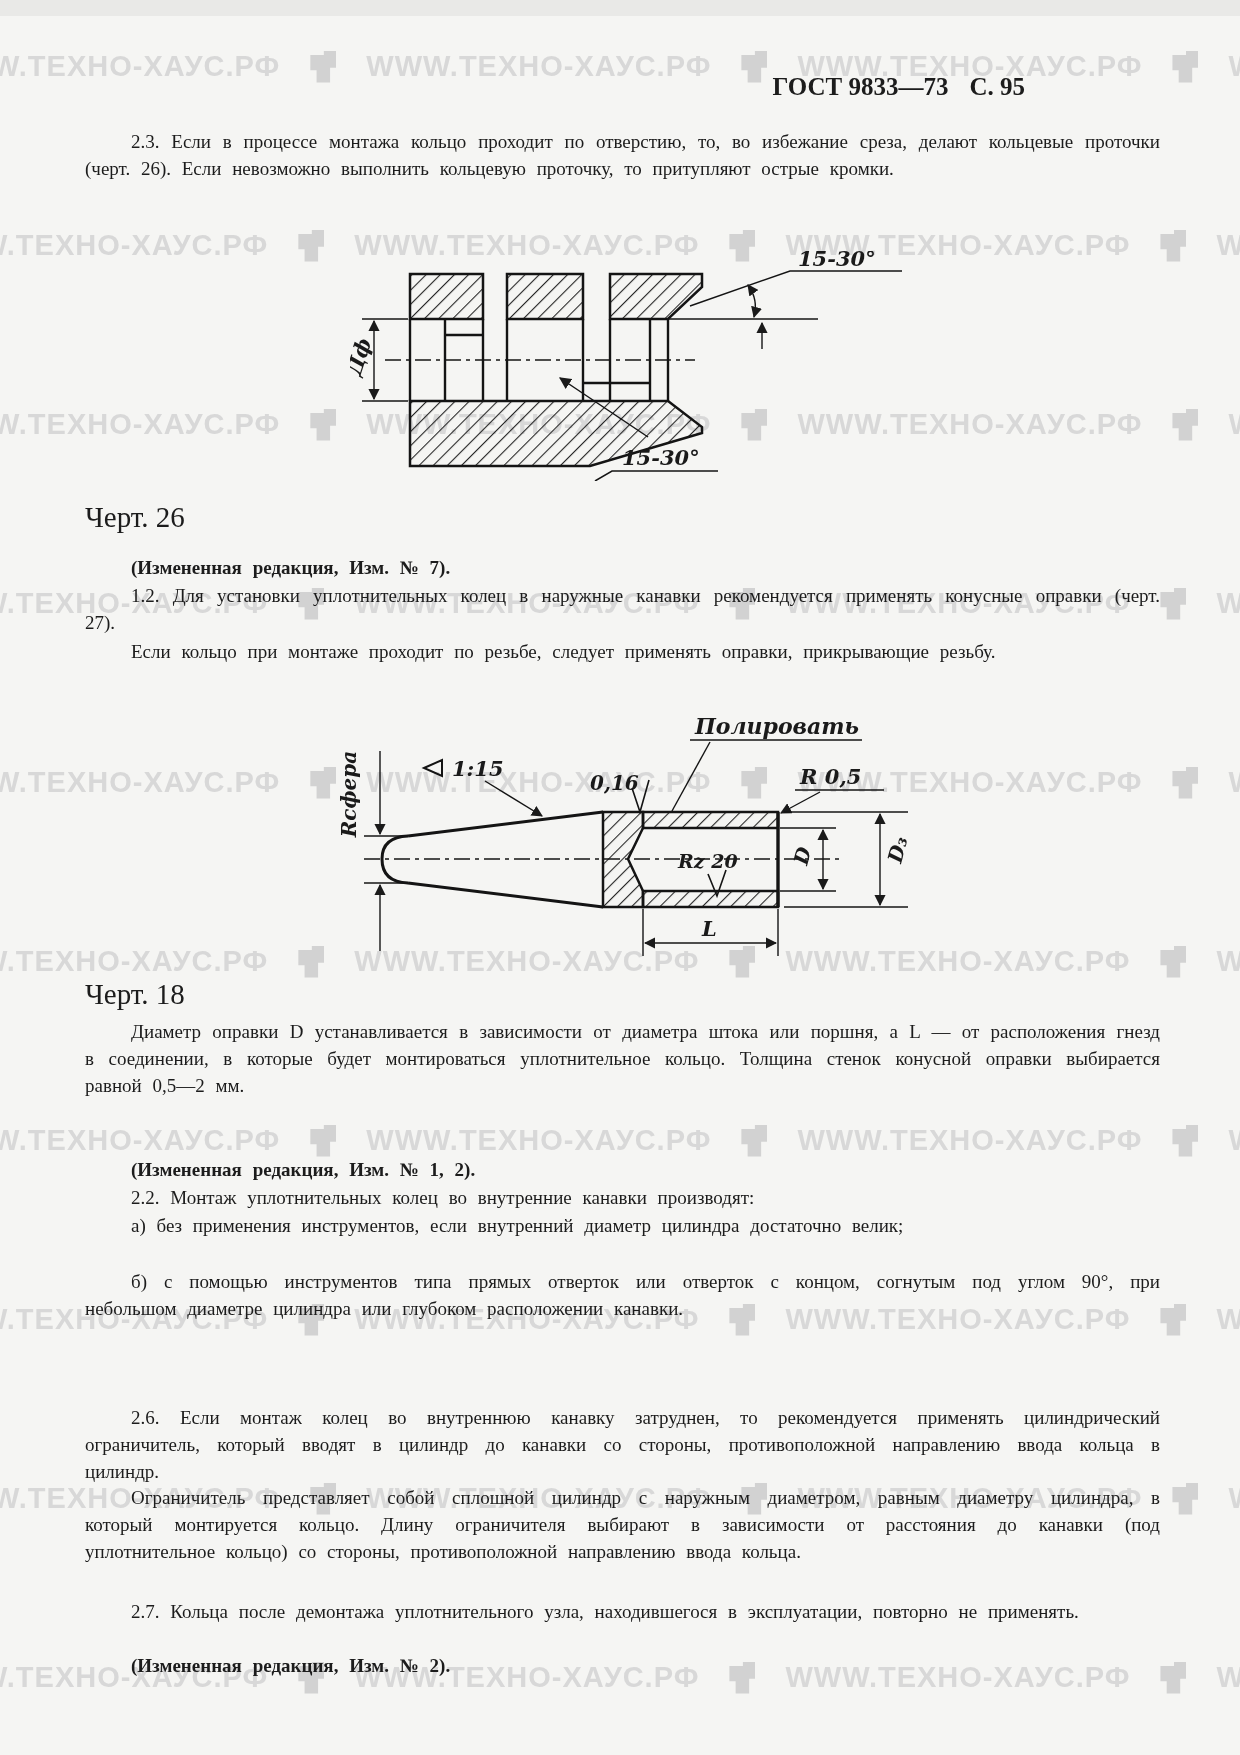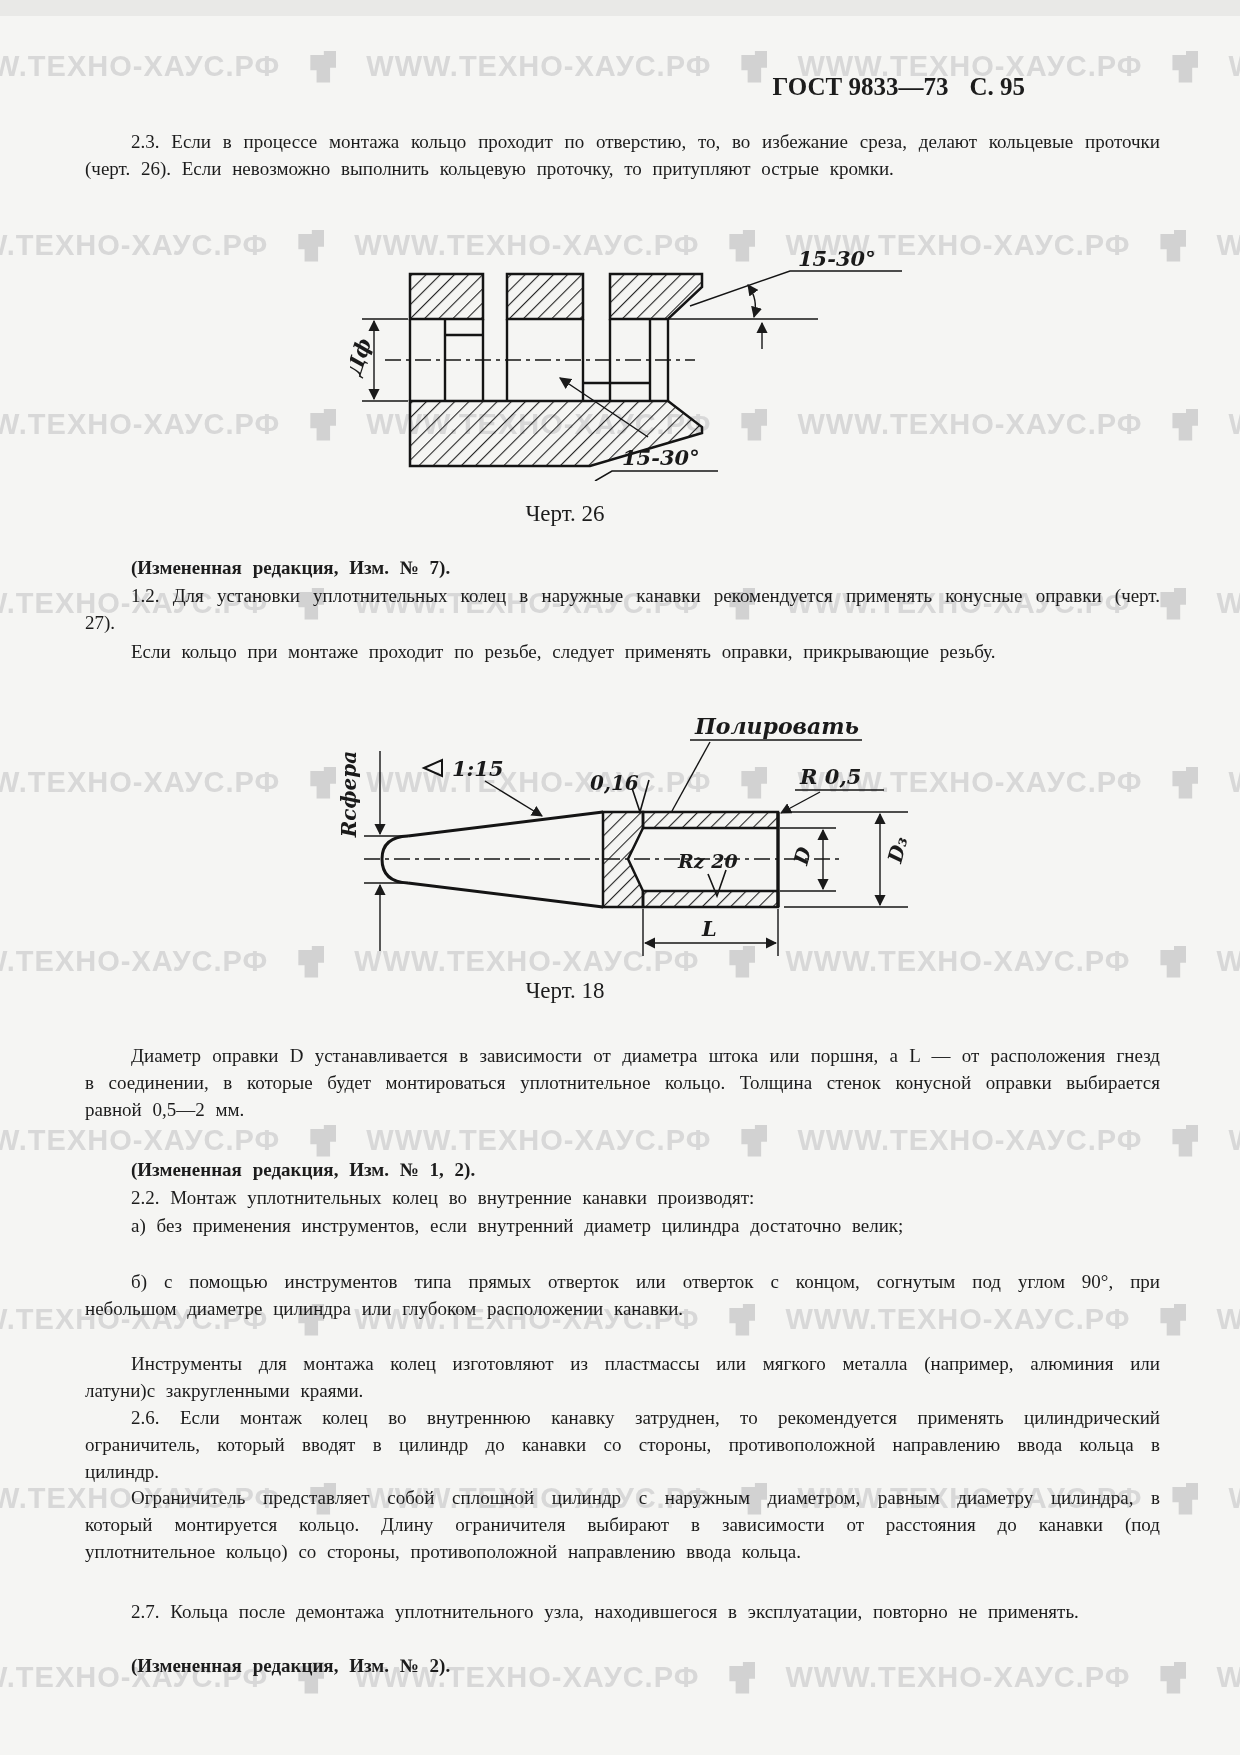--- a/index.html
+++ b/index.html
@@ -9,21 +9,21 @@
   .wm-row{position:absolute;left:-8px;width:1270px;display:flex;align-items:center;gap:30px;
           font-family:"Liberation Sans",sans-serif;font-weight:bold;font-size:29px;letter-spacing:1px;
           color:#d8d8d8;white-space:nowrap;overflow:hidden;user-select:none;z-index:0;}
   .wm-logo{flex:0 0 auto;width:26px;height:32px;background:#d2d2d2;
            clip-path:polygon(0% 14%,52% 14%,52% 0%,100% 0%,100% 54%,76% 54%,76% 100%,24% 100%,24% 62%,0% 62%);}
   
   .txt{position:absolute;left:85px;width:1075px;text-align:justify;font-size:19px;line-height:27px;
        word-spacing:6px;z-index:2;}
   .indent{text-indent:46px;}
   .bold{font-weight:bold;}
-  .caption{position:absolute;left:85px;width:960px;text-align:center;font-size:23px;z-index:2;}
+  .caption{position:absolute;left:85px;width:960px;font-size:29px;z-index:2;}
   .hdr{position:absolute;top:57px;right:215px;font-size:25px;font-weight:bold;display:flex;gap:21px;z-index:2;}
   .fig{position:absolute;z-index:1;}
   .fig text{font-family:"DejaVu Serif",serif;font-style:italic;font-weight:bold;fill:#1a1a1a;}
 </style>
 </head>
 <body>
 
 <div class="page">
 
   <div class="wm-row" style="top: 34px; left: -8px;">
@@ -252,24 +252,23 @@
 
     <g stroke="#141414" stroke-width="1.4" fill="none">
       <line x1="363" y1="203" x2="363" y2="250"></line>
         <line x1="498" y1="203" x2="498" y2="250"></line>
       <line x1="365" y1="237" x2="496" y2="237" marker-start="url(#ar2)" marker-end="url(#ar2)"></line>
     </g>
     <text x="422" y="230" font-size="21">L</text>
   </svg>
   <div class="caption" style="top:962px">Черт. 18</div>
 
-  <div class="txt indent" style="top:1026px">Диаметр оправки D устанавливается в зависимости от диаметра штока или поршня, а L — от расположения гнезд в соединении, в которые будет монтироваться уплотнительное кольцо. Толщина стенок конусной оправки выбирается равной 0,5—2 мм.</div>
+  <div class="txt indent" style="top:1002px">Диаметр оправки D устанавливается в зависимости от диаметра штока или поршня, а L — от расположения гнезд в соединении, в которые будет монтироваться уплотнительное кольцо. Толщина стенок конусной оправки выбирается равной 0,5—2 мм.</div>
   <div class="txt indent bold" style="top:1140px">(Измененная редакция, Изм. № 1, 2).</div>
   <div class="txt indent" style="top:1168px">2.2. Монтаж уплотнительных колец во внутренние канавки производят:</div>
   <div class="txt indent" style="top:1196px">а) без применения инструментов, если внутренний диаметр цилиндра достаточно велик;</div>
   <div class="txt indent" style="top:1252px">б) с помощью инструментов типа прямых отверток или отверток с концом, согнутым под углом 90°, при небольшом диаметре цилиндра или глубоком расположении канавки.</div>
-  <div class="txt indent" style="top:1334px">Инструменты для монтажа колец изготовляют из пластмассы или мягкого металла (например, алюминия или латуни)с закругленными краями.</div>
   <div class="txt indent" style="top:1388px">2.6. Если монтаж колец во внутреннюю канавку затруднен, то рекомендуется применять цилиндрический ограничитель, который вводят в цилиндр до канавки со стороны, противоположной направлению ввода кольца в цилиндр.</div>
   <div class="txt indent" style="top:1468px">Ограничитель представляет собой сплошной цилиндр с наружным диаметром, равным диаметру цилиндра, в который монтируется кольцо. Длину ограничителя выбирают в зависимости от расстояния до канавки (под уплотнительное кольцо) со стороны, противоположной направлению ввода кольца.</div>
   <div class="txt indent" style="top:1582px">2.7. Кольца после демонтажа уплотнительного узла, находившегося в эксплуатации, повторно не применять.</div>
   <div class="txt indent bold" style="top:1636px">(Измененная редакция, Изм. № 2).</div>
 
 </div>
 
 </body></html>

